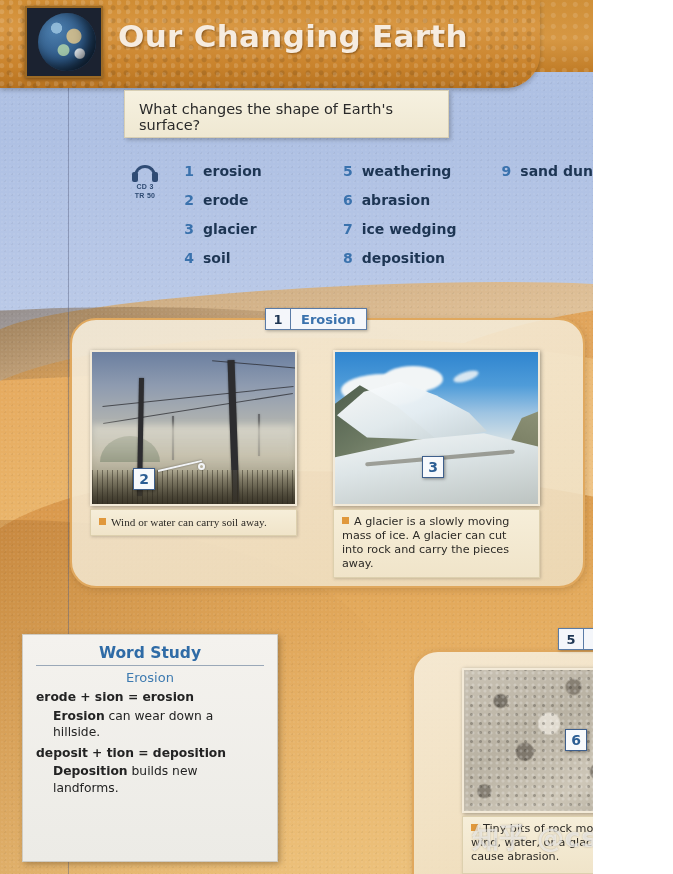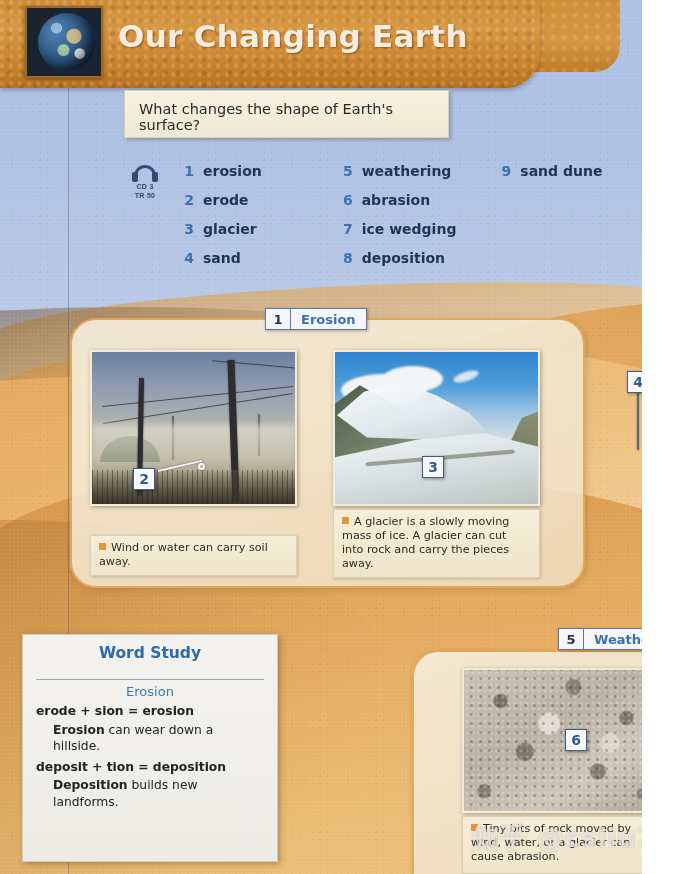--- a/index.html
+++ b/index.html
@@ -3,21 +3,21 @@
 <meta charset="utf-8">
 <style>
   * { box-sizing: border-box; margin: 0; padding: 0; }
   html, body {
     width: 673px; height: 874px;
     font-family: "Liberation Sans", sans-serif;
     overflow: hidden;
   }
   #page {
     position: relative;
-    width: 642px; height: 874px;
+    width: 593px; height: 874px;
     background: #b9c9e8;
     overflow: hidden;
   }
 
   
   .bg-sky {
     position: absolute; left:0; top:0; width:673px; height:340px;
     background: linear-gradient(180deg,#b0c2e4 0%, #aec0e3 40%, #b6c6e6 75%, #bccbe8 100%);
   }
   .dune-far {
@@ -339,36 +339,36 @@
     padding:5px 8px 6px 8px;
     font-size:11.2px; line-height:14px; color:#2c2a26;
     font-family:"DejaVu Sans", sans-serif;
     box-shadow:1px 1px 3px rgba(0,0,0,.18);
   }
   .caption .bullet {
     display:inline-block; width:7px; height:7px;
     background:#e0983c; margin-right:5px; vertical-align:1px;
   }
   .caption .ctext { display:inline; }
-  #cap-dust { left:90px; top:535px; width:207px; }
+  #cap-dust { left:90px; top:509px; width:207px;font-family:Liberation Serif, serif; }
   #cap-glacier { left:333px; top:509px; width:207px; }
   #cap-rock { left:462px; top:816px; width:207px; height:58px; }
 
   
   #word-study {
     position:absolute; left:22px; top:634px; width:256px; height:228px;
     background:linear-gradient(180deg,#f4f2ee 0%, #ecebe6 100%);
     border:1px solid #cfcbc2;
     box-shadow:2px 2px 6px rgba(60,40,15,.35);
     padding:9px 13px 0 13px;
   }
   .ws-title {
     text-align:center; font-size:15.5px; font-weight:700; color:#2f6ba6;
     font-family:"DejaVu Sans", sans-serif;
-    padding-bottom:17px;
+    padding-bottom:3px;
     border-bottom:1px solid #9aa8b8;
   }
   .ws-sub {
     text-align:center; font-size:13px; color:#3d7ab0; margin-top:4px;
     font-family:"DejaVu Sans", sans-serif;
   }
   .ws-body {
     margin-top:6px; font-size:12.3px; line-height:16.5px; color:#232323;
     font-family:"DejaVu Sans", sans-serif;
   }
@@ -438,21 +438,21 @@
         <div class="vocab-item">
           <span class="vocab-num">2</span>
           <span class="vocab-word">erode</span>
         </div>
         <div class="vocab-item">
           <span class="vocab-num">3</span>
           <span class="vocab-word">glacier</span>
         </div>
         <div class="vocab-item">
           <span class="vocab-num">4</span>
-          <span class="vocab-word">sand</span>
+          <span class="vocab-word">soil</span>
         </div>
       </div>
       <div class="vocab-col">
         <div class="vocab-item">
           <span class="vocab-num">5</span>
           <span class="vocab-word">weathering</span>
         </div>
         <div class="vocab-item">
           <span class="vocab-num">6</span>
           <span class="vocab-word">abrasion</span>

